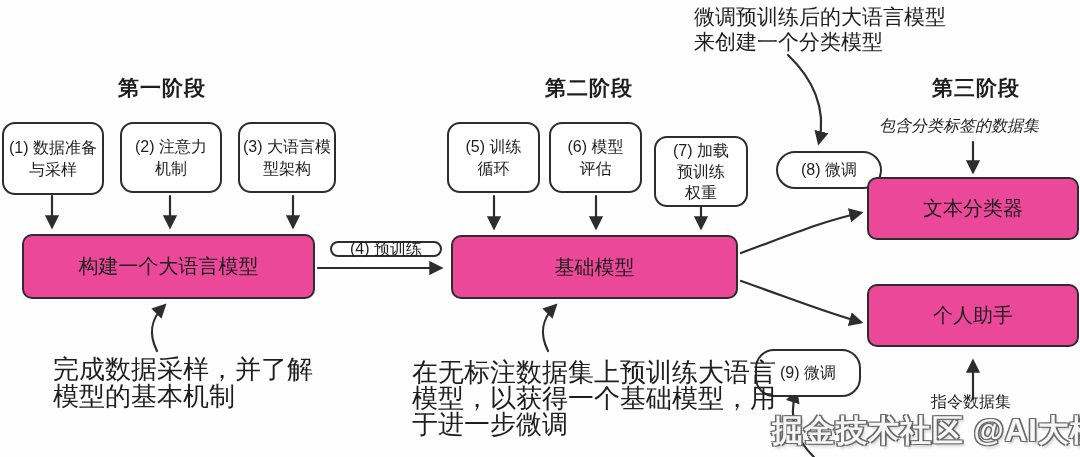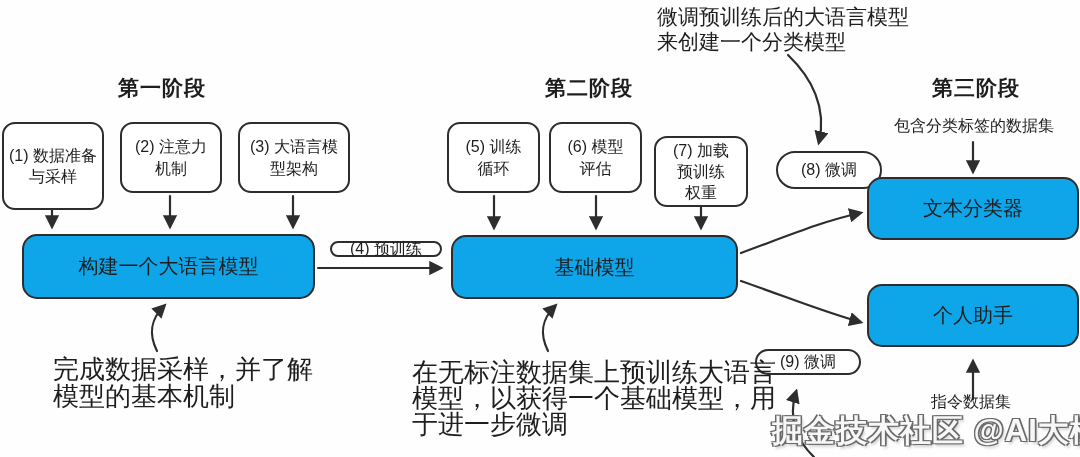--- a/index.html
+++ b/index.html
@@ -30,23 +30,23 @@
     justify-content: center;
     text-align: center;
     font-size: 16px;
     line-height: 1.32;
     white-space: pre-line;
     box-sizing: border-box;
   }
   .pill { border-radius: 19px; white-space: nowrap; }
   .node {
     position: absolute;
-    background: #0ea5e9;
+    background: #ec4899;
     border: 2.2px solid #2d2d2d;
-    border-radius: 15px;
+    border-radius: 10px;
     display: flex;
     align-items: center;
     justify-content: center;
     text-align: center;
     font-size: 20px;
     box-sizing: border-box;
   }
   .note {
     position: absolute;
     font-size: 21px;
@@ -111,48 +111,48 @@
       <path marker-end="url(#ah)" d="M157,351 C148,333 151,319 164,306"></path>
       <path marker-end="url(#ah)" d="M548,351 C539,333 542,319 555,306"></path>
       <path marker-end="url(#ah)" d="M814,457 C796,440 788,417 796,392"></path>
     </g>
   </svg>
 
   <div class="heading" style="left:110px; top:74px; width:104px;">第一阶段</div>
   <div class="heading" style="left:537px; top:74px; width:104px;">第二阶段</div>
   <div class="heading" style="left:924px; top:74px; width:104px;">第三阶段</div>
 
-  <div class="note" style="left:657px; top:4px;">微调预训练后的大语言模型
+  <div class="note" style="left:694px; top:4px;">微调预训练后的大语言模型
 来创建一个分类模型</div>
 
-  <div class="step" style="left:2px; top:122px; width:102px; height:88px;">(1) 数据准备
+  <div class="step" style="left:2px; top:122px; width:102px; height:73px;">(1) 数据准备
 与采样</div>
   <div class="step" style="left:120px; top:122px; width:102px; height:71px;">(2) 注意力
 机制</div>
-  <div class="step" style="left:238px; top:122px; width:112px; height:71px;">(3) 大语言模
+  <div class="step" style="left:238px; top:122px; width:98px; height:71px;">(3) 大语言模
 型架构</div>
 
   <div class="step" style="left:447px; top:122px; width:93px; height:71px;">(5) 训练
 循环</div>
   <div class="step" style="left:549px; top:122px; width:93px; height:71px;">(6) 模型
 评估</div>
   <div class="step" style="left:654px; top:136px; width:94px; height:71px;">(7) 加载
 预训练
 权重</div>
 
   <div class="step pill" style="left:330px; top:241px; width:112px; height:16px;">(4) 预训练</div>
   <div class="step pill" style="left:776px; top:151px; width:106px; height:38px;">(8) 微调</div>
-  <div class="step pill" style="left:755px; top:349px; width:106px; height:26px;">(9) 微调</div>
+  <div class="step pill" style="left:755px; top:349px; width:106px; height:48px;">(9) 微调</div>
 
   <div class="node" style="left:22px; top:234px; width:293px; height:65px;">构建一个大语言模型</div>
   <div class="node" style="left:451px; top:235px; width:287px; height:64px;">基础模型</div>
   <div class="node" style="left:867px; top:177px; width:212px; height:63px;">文本分类器</div>
   <div class="node" style="left:867px; top:284px; width:212px; height:63px;">个人助手</div>
 
-  <div class="small-label" style="left:879px; top:116px; width:190px; text-align:center;">包含分类标签的数据集</div>
+  <div class="small-label" style="left:879px; top:116px; width:190px; font-style:italic;">包含分类标签的数据集</div>
   <div class="small-label" style="left:931px; top:392px;font-family:Liberation Mono, monospace;">指令数据集</div>
 
   <div class="caption" style="left:53px; top:356px;">完成数据采样，并了解
 模型的基本机制</div>
   <div class="caption" style="left:412px; top:359px; line-height:26px;">在无标注数据集上预训练大语言
 模型，以获得一个基础模型，用
 于进一步微调</div>
 
   <div class="watermark" style="left:772px; top:410px;">掘金技术社区 @AI大模型</div>
 

